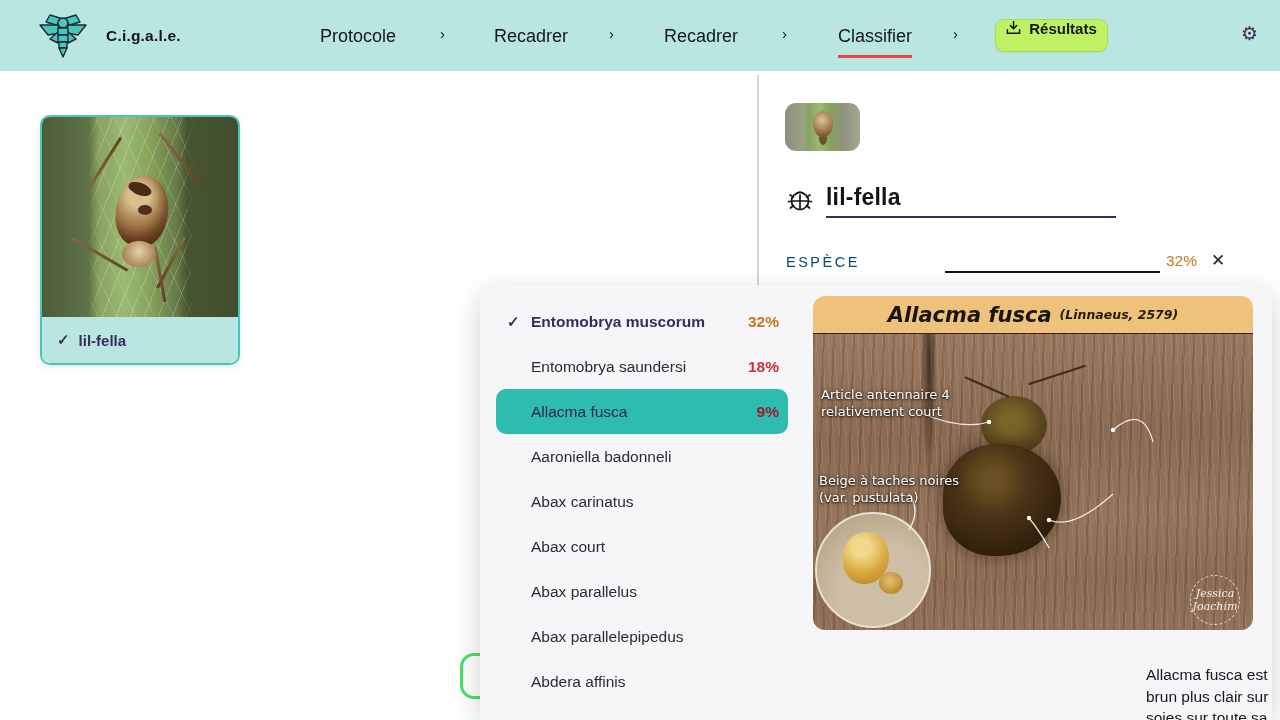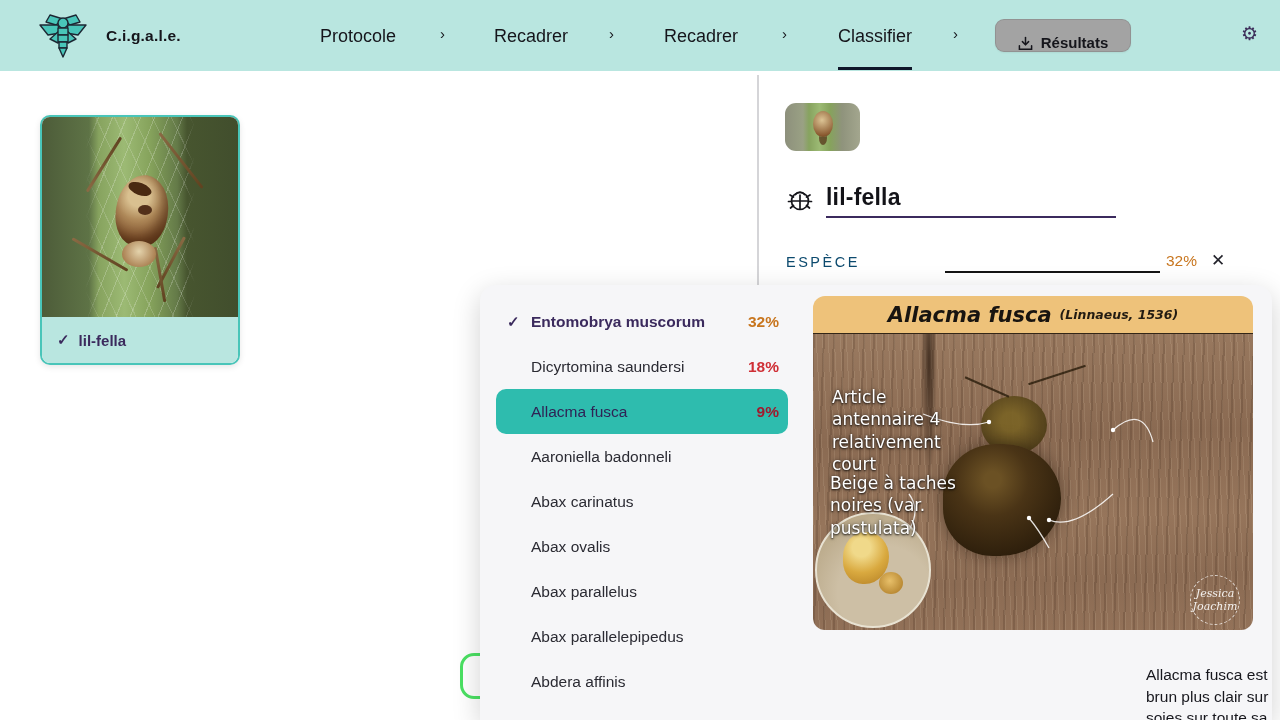--- a/index.html
+++ b/index.html
@@ -5,24 +5,24 @@
   * { margin:0; padding:0; box-sizing:border-box; }
   html,body { width:1280px; height:720px; overflow:hidden; background:#ffffff;
     font-family:"Liberation Sans", sans-serif; }
   .canvas { position:relative; width:1280px; height:720px; background:#fff; }
 
   
   .header { position:absolute; left:0; top:0; width:1280px; height:71px; background:#b9e6e0; }
   .brand { position:absolute; left:36px; top:12px; display:flex; align-items:center; gap:16px; height:47px; }
   .brand-name { font-size:15.5px; font-weight:600; color:#15151b; letter-spacing:.2px; }
   .step { position:absolute; top:26px; font-size:18px; color:#15151b; font-weight:500; cursor:pointer; }
-  .step.active { padding-bottom:20px; border-bottom:3px solid #0f172a;text-align:center; }
+  .step.active { padding-bottom:8px; border-bottom:3px solid #ef4444;text-align:center; }
   .chev { position:absolute; top:25px; font-size:15px; color:#15151b; font-weight:400; }
-  .results-btn { position:absolute; left:995px; top:19px; width:136px; height:33px; background:#a3a3a3;
-    border:1px solid rgba(0,0,0,.10); border-radius:9px; display:flex; align-items:flex-end;
+  .results-btn { position:absolute; left:995px; top:19px; width:113px; height:33px; background:#bef264;
+    border:1px solid rgba(0,0,0,.10); border-radius:9px; display:flex; align-items:flex-start;
     justify-content:center; gap:8px; font-size:15px; font-weight:700; color:#15151b; cursor:pointer;
     box-shadow:0 1px 2px rgba(0,0,0,.06); }
   .gear { position:absolute; right:22px; top:24px; font-size:19px; color:#3d2e5a; cursor:pointer; line-height:1; }
 
   
   .divider { position:absolute; left:757px; top:75px; width:1.5px; height:210px; background:#d5d5d8; }
   .photo-card { position:absolute; left:40px; top:115px; width:200px; height:250px; border:2px solid #49c5b9;
     border-radius:10px; overflow:hidden; background:#fff; box-shadow:0 2px 6px rgba(0,0,0,.10); cursor:pointer; }
   .photo-card .img { position:relative; width:100%; height:202px; overflow:hidden;
     background:linear-gradient(90deg,#4d5c39 0%,#5e7346 24%,#87a35f 29%,#9cba74 42%,#86a35c 55%,#647a48 69%,#47552f 74%,#414e2d 100%); }
@@ -98,22 +98,22 @@
     background:radial-gradient(circle at 45% 45%, #7a6326 0 20%, #5a471c 60%, #3e3010 100%); opacity:.95; }
   .bug-ant { position:absolute; left:214px; top:40px; width:60px; height:2px; background:rgba(40,28,10,.8); transform:rotate(-18deg); }
   .bug-ant2 { position:absolute; left:150px; top:52px; width:48px; height:2px; background:rgba(40,28,10,.8); transform:rotate(24deg); }
   .inset { position:absolute; left:2px; top:178px; width:116px; height:116px; border-radius:50%;
     border:2px solid #e8e2d2; overflow:hidden;
     background:radial-gradient(circle at 60% 70%, #cdbfa5 0 45%, #b9a888 80%, #a4937a 100%); }
   .inset .ib { position:absolute; left:26px; top:18px; width:46px; height:52px; border-radius:50% 50% 55% 45%;
     background:radial-gradient(circle at 40% 30%, #f0d98a 0 20%, #d9a93f 55%, #b07b22 100%); }
   .inset .ih { position:absolute; left:62px; top:58px; width:24px; height:22px; border-radius:50%;
     background:radial-gradient(circle at 45% 40%, #e8c06a, #a8751f); }
-  .ann { position:absolute; font-family:"DejaVu Sans", sans-serif; font-size:17px; line-height:1.32;
-    color:#fff; text-shadow:0 1px 2px rgba(0,0,0,.85), 0 0 4px rgba(0,0,0,.6); font-weight:500;margin-left:11px; }
+  .ann { position:absolute; font-family:"DejaVu Sans", sans-serif; font-size:13px; line-height:1.32;
+    color:#fff; text-shadow:0 1px 2px rgba(0,0,0,.85), 0 0 4px rgba(0,0,0,.6); font-weight:500; }
   .ann1 { left:8px; top:52px; width:140px; }
   .ann2 { left:274px; top:112px; width:150px; }
   .ann3 { left:6px; top:138px; width:150px; }
   .ann4 { left:226px; top:218px; width:190px; }
   .leads { position:absolute; inset:0; pointer-events:none; }
   .stamp { position:absolute; left:377px; top:241px; width:50px; height:50px; border-radius:50%;
     border:1.5px dashed rgba(255,255,255,.75); display:flex; align-items:center; justify-content:center;
     text-align:center; font-family:"DejaVu Serif", serif; font-style:italic; font-size:11px; line-height:1.2;
     color:rgba(255,255,255,.9); }
   .descr { position:absolute; left:333px; top:368px; width:440px; font-size:15.5px; line-height:21.5px; color:#17171d; }
@@ -219,54 +219,54 @@
 
   <div class="popover">
 
     <div class="species-list">
         <div class="srow sel">
           <span class="tick">✓</span>
           <span>Entomobrya muscorum</span>
           <span class="pct" style="color: rgb(200, 118, 31);">32%</span>
         </div>
         <div class="srow">
-          <span>Dicyrtomina saundersi</span>
+          <span>Entomobrya saundersi</span>
           <span class="pct" style="color: rgb(207, 47, 54);">18%</span>
         </div>
         <div class="srow hl">
           <span>Allacma fusca</span>
           <span class="pct" style="color: rgb(161, 26, 46);">9%</span>
         </div>
         <div class="srow">
           <span>Aaroniella badonneli</span>
         </div>
         <div class="srow">
           <span>Abax carinatus</span>
         </div>
         <div class="srow">
-          <span>Abax ovalis</span>
+          <span>Abax court</span>
         </div>
         <div class="srow">
           <span>Abax parallelus</span>
         </div>
         <div class="srow">
           <span>Abax parallelepipedus</span>
         </div>
         <div class="srow">
           <span>Abdera affinis</span>
         </div>
         <div class="srow">
           <span>Abdera flexuosa</span>
         </div>
       </div>
 
     <div class="detail">
       <div class="banner">
         <span class="t1">Allacma fusca</span>
-        <span class="t2">(Linnaeus, 1536)</span>
+        <span class="t2">(Linnaeus, 2579)</span>
       </div>
       <div class="dphoto">
         <div class="crack"></div>
         <div class="bug-head"></div>
         <div class="bug-ant"></div>
         <div class="bug-ant2"></div>
         <div class="bug-body"></div>
         <div class="inset">
           <div class="ib"></div>
             <div class="ih"></div>

